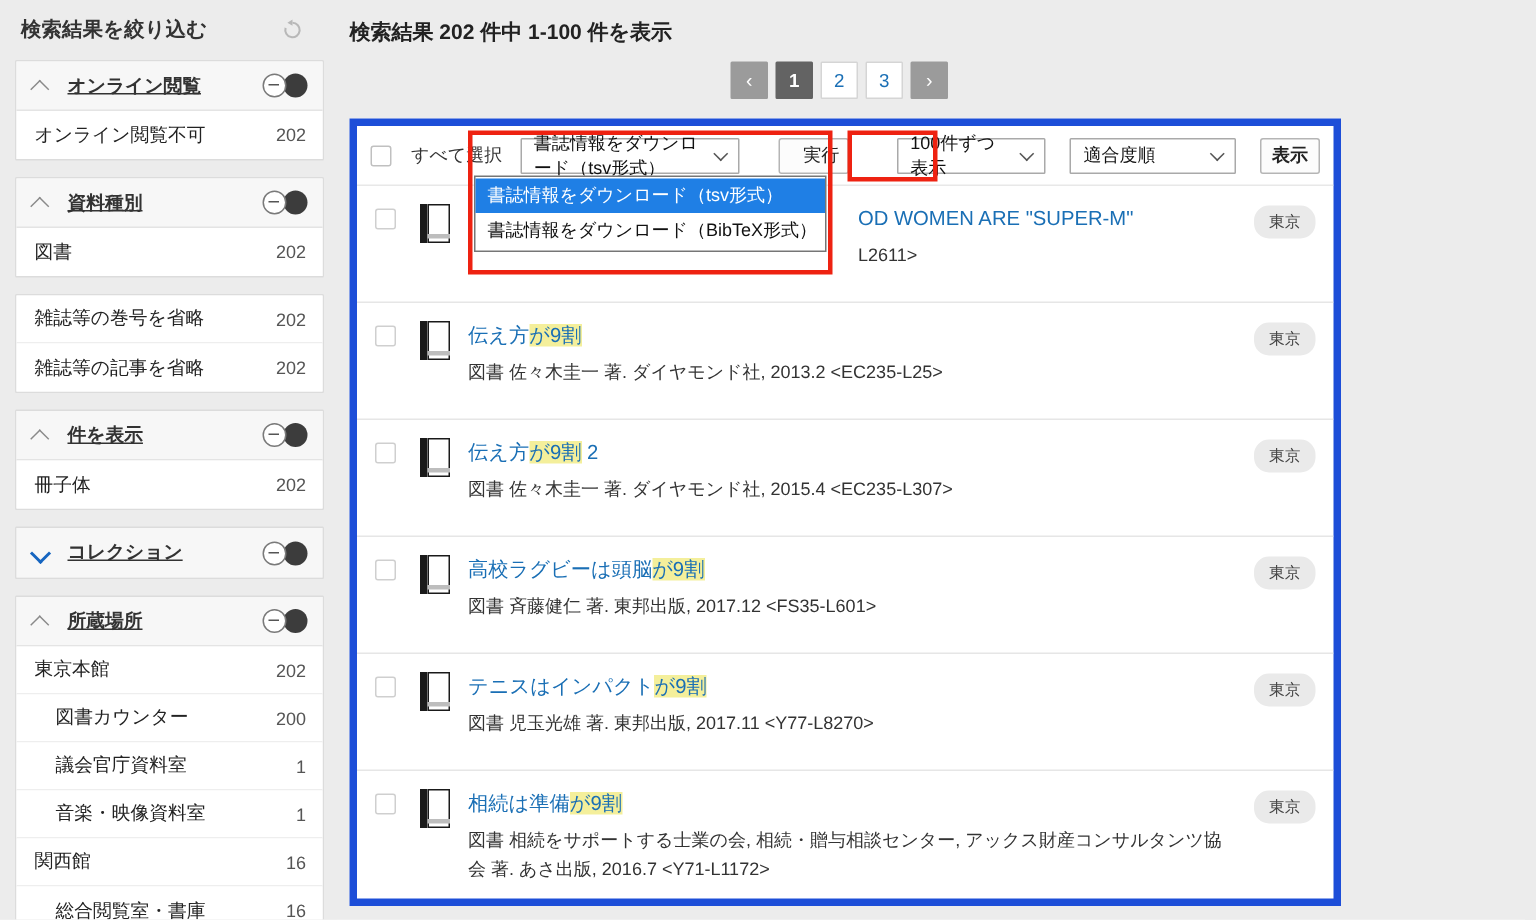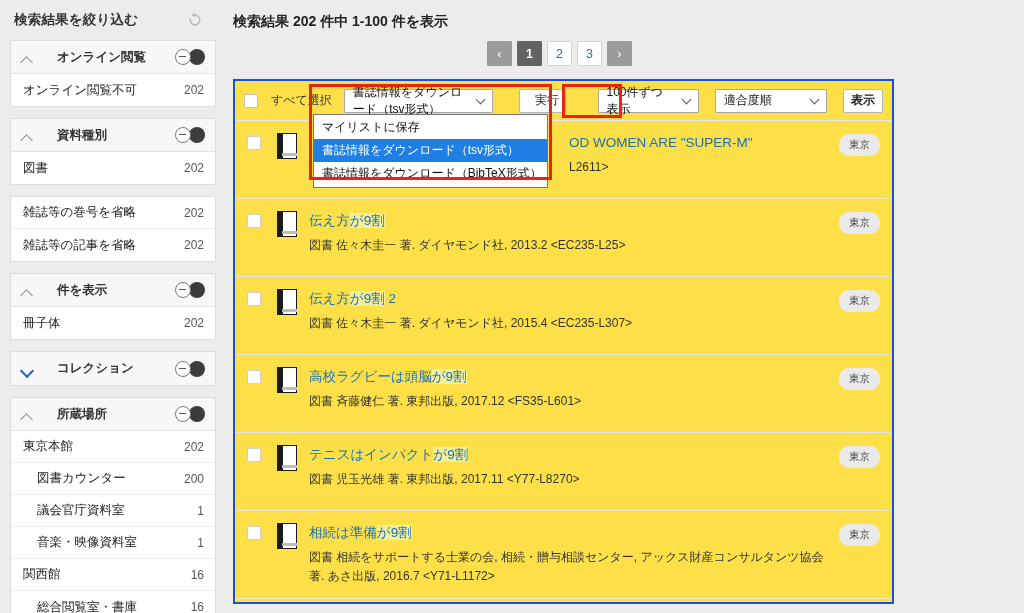--- a/index.html
+++ b/index.html
@@ -53,21 +53,21 @@
   .facet-head {
     display: flex;
     align-items: center;
     justify-content: space-between;
     padding: 7px 10px 7px 10px;
     background: #f7f7f7;
     border-bottom: 1px solid #e4e4e4;
     height: 33px;
     cursor: pointer;
   }
-  .facet-head-left { display: flex; align-items: flex-end; gap: 24px; }
+  .facet-head-left { display: flex; align-items: center; gap: 12px; text-decoration: underline; }
   .chev {
     width: 12px; height: 12px;
     display: inline-block;
     position: relative;
     flex: 0 0 auto;
   }
   .chev::before {
     content: "";
     position: absolute;
     left: 1px; top: 3px;
@@ -154,22 +154,22 @@
     background: #fff;
     color: #1a6fb5;
     font-size: 12.5px;
     cursor: pointer;
     border-radius: 1px;
   }
   .pg.arrow { background: #9b9b9b; border-color: #9b9b9b; color: #fff; font-size: 13px; }
   .pg.current { background: #636363; border-color: #636363; color: #fff; font-weight: bold; }
 
   .content-card {
-    background: #fde047;
-    border: 2px solid #1d4ed8;
+    background: #ffffff;
+    border: 5px solid #1d4ed8;
     margin: 13px 10px 0 8px;
     position: relative;
     height: 525px;
     overflow: hidden;
   }
   .toolbar {
     display: flex;
     align-items: center;
     gap: 8px;
     padding: 8px 9px;
@@ -489,21 +489,20 @@
         </div>
 
         <div class="sel" id="sort-select" style="margin-left:8px;">
           <span>適合度順</span>
           <span class="caret"></span>
         </div>
 
         <div class="btn" style="margin-left:8px;font-weight:bold;">表示</div>
 
         <div class="dropdown" id="download-dropdown">
-            <div class="dd-opt">マイリストに保存</div>
             <div class="dd-opt selected">書誌情報をダウンロード（tsv形式）</div>
             <div class="dd-opt">書誌情報をダウンロード（BibTeX形式）</div>
           </div>
 
         <div class="redbox" id="redbox-select"></div>
         <div class="redbox" id="redbox-run"></div>
       </div>
 
       <div class="results" id="result-rows">
           <div class="result-row">

